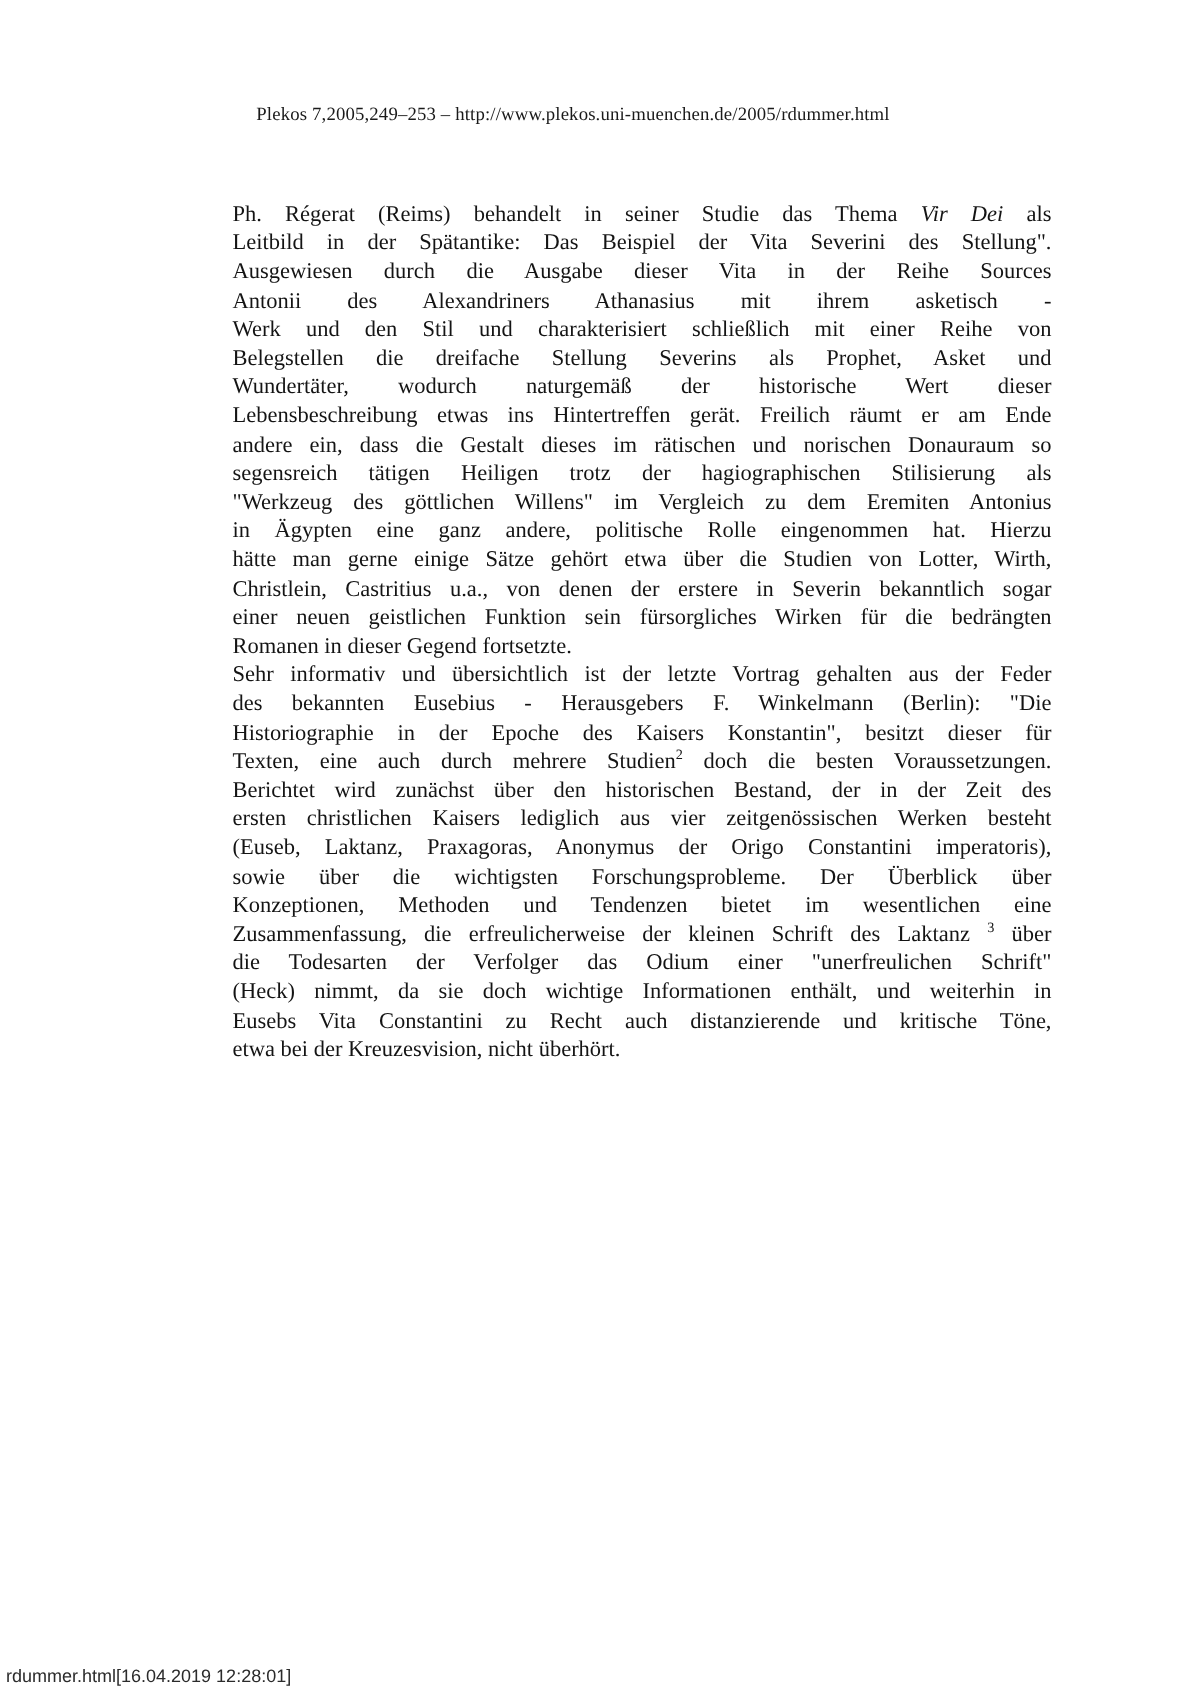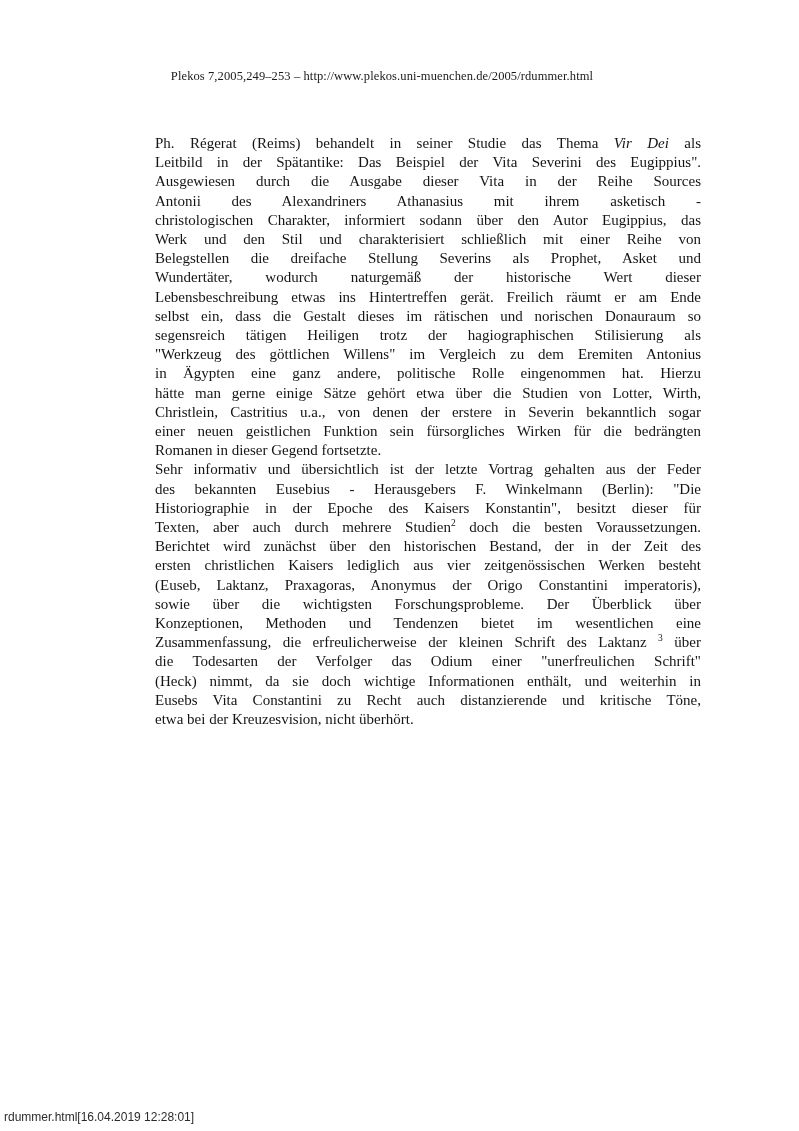--- a/index.html
+++ b/index.html
@@ -66,42 +66,41 @@
 </head>
 <body>
 
 <div class="page">
 
   <div class="running-head">Plekos 7,2005,249–253 – http://www.plekos.uni-muenchen.de/2005/rdummer.html</div>
 
   <div class="doc-body">
       <div class="paragraph">
         <div class="line"><span>Ph. Régerat (Reims) behandelt in seiner Studie das Thema </span><span class="italic">Vir Dei</span><span> als</span></div>
-        <div class="line"><span>Leitbild in der Spätantike: Das Beispiel der Vita Severini des Eugippius".</span></div>
+        <div class="line"><span>Leitbild in der Spätantike: Das Beispiel der Vita Severini des Stellung".</span></div>
         <div class="line"><span>Ausgewiesen durch die Ausgabe dieser Vita in der Reihe Sources</span></div>
         <div class="line"><span>Antonii des Alexandriners Athanasius mit ihrem asketisch -</span></div>
-        <div class="line"><span>christologischen Charakter, informiert sodann über den Autor Eugippius, das</span></div>
         <div class="line"><span>Werk und den Stil und charakterisiert schließlich mit einer Reihe von</span></div>
         <div class="line"><span>Belegstellen die dreifache Stellung Severins als Prophet, Asket und</span></div>
         <div class="line"><span>Wundertäter, wodurch naturgemäß der historische Wert dieser</span></div>
         <div class="line"><span>Lebensbeschreibung etwas ins Hintertreffen gerät. Freilich räumt er am Ende</span></div>
-        <div class="line"><span>selbst ein, dass die Gestalt dieses im rätischen und norischen Donauraum so</span></div>
+        <div class="line"><span>andere ein, dass die Gestalt dieses im rätischen und norischen Donauraum so</span></div>
         <div class="line"><span>segensreich tätigen Heiligen trotz der hagiographischen Stilisierung als</span></div>
         <div class="line"><span>"Werkzeug des göttlichen Willens" im Vergleich zu dem Eremiten Antonius</span></div>
         <div class="line"><span>in Ägypten eine ganz andere, politische Rolle eingenommen hat. Hierzu</span></div>
         <div class="line"><span>hätte man gerne einige Sätze gehört etwa über die Studien von Lotter, Wirth,</span></div>
         <div class="line"><span>Christlein, Castritius u.a., von denen der erstere in Severin bekanntlich sogar</span></div>
         <div class="line"><span>einer neuen geistlichen Funktion sein fürsorgliches Wirken für die bedrängten</span></div>
         <div class="line last"><span>Romanen in dieser Gegend fortsetzte.</span></div>
       </div>
       <div class="paragraph">
         <div class="line"><span>Sehr informativ und übersichtlich ist der letzte Vortrag gehalten aus der Feder</span></div>
         <div class="line"><span>des bekannten Eusebius - Herausgebers F. Winkelmann (Berlin): "Die</span></div>
         <div class="line"><span>Historiographie in der Epoche des Kaisers Konstantin", besitzt dieser für</span></div>
-        <div class="line"><span>Texten, aber auch durch mehrere Studien</span><span class="sup">2</span><span> doch die besten Voraussetzungen.</span></div>
+        <div class="line"><span>Texten, eine auch durch mehrere Studien</span><span class="sup">2</span><span> doch die besten Voraussetzungen.</span></div>
         <div class="line"><span>Berichtet wird zunächst über den historischen Bestand, der in der Zeit des</span></div>
         <div class="line"><span>ersten christlichen Kaisers lediglich aus vier zeitgenössischen Werken besteht</span></div>
         <div class="line"><span>(Euseb, Laktanz, Praxagoras, Anonymus der Origo Constantini imperatoris),</span></div>
         <div class="line"><span>sowie über die wichtigsten Forschungsprobleme. Der Überblick über</span></div>
         <div class="line"><span>Konzeptionen, Methoden und Tendenzen bietet im wesentlichen eine</span></div>
         <div class="line"><span>Zusammenfassung, die erfreulicherweise der kleinen Schrift des Laktanz </span><span class="sup">3</span><span> über</span></div>
         <div class="line"><span>die Todesarten der Verfolger das Odium einer "unerfreulichen Schrift"</span></div>
         <div class="line"><span>(Heck) nimmt, da sie doch wichtige Informationen enthält, und weiterhin in</span></div>
         <div class="line"><span>Eusebs Vita Constantini zu Recht auch distanzierende und kritische Töne,</span></div>
         <div class="line last"><span>etwa bei der Kreuzesvision, nicht überhört.</span></div>

